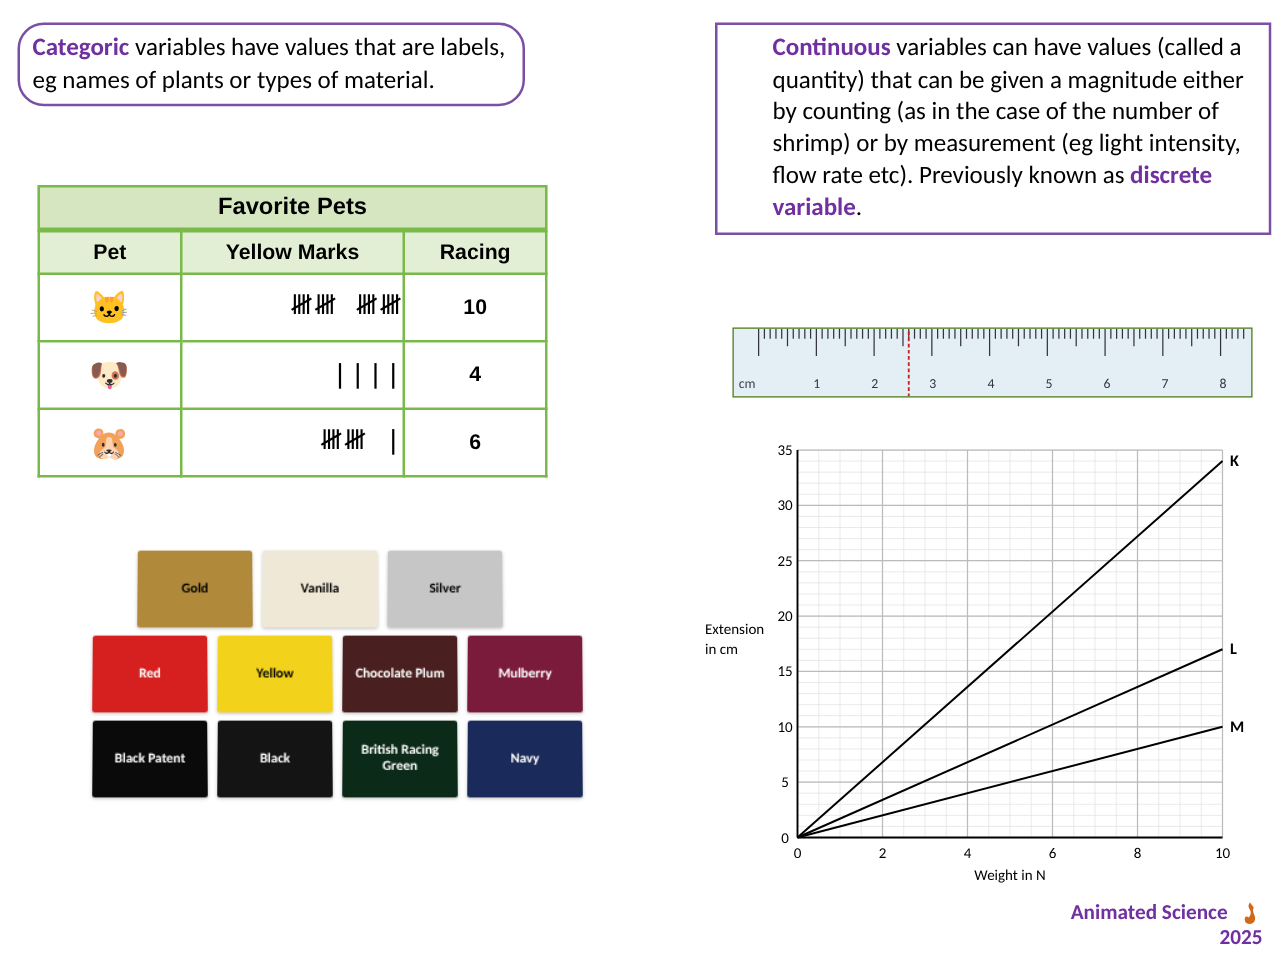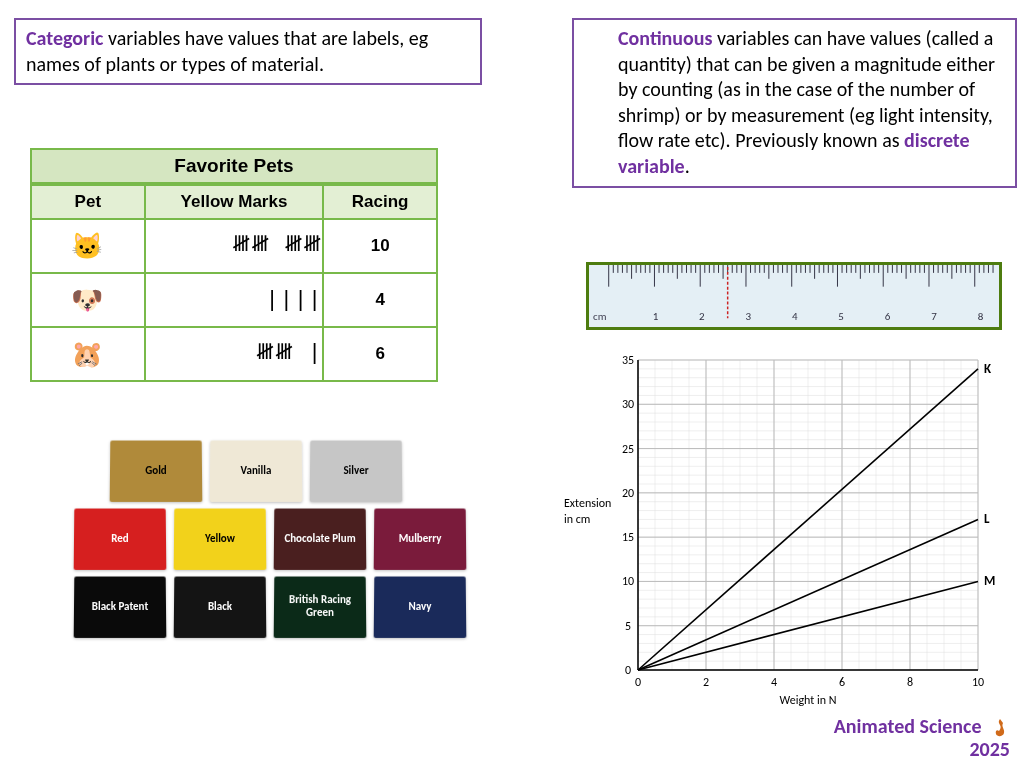--- a/index.html
+++ b/index.html
@@ -12,21 +12,21 @@
   }
   .panel {
     position: absolute;
     border: 2px solid #7b4fa3;
     padding: 6px 10px;
     font-size: 20px;
     line-height: 1.28;
     color: #000;
     background: #fff;
   }
-  .panel-left { left: 14px; top: 18px; width: 468px; }
+  .panel-left { left: 14px; top: 18px; width: 406px; border-radius: 21px; }
   .panel-right { left: 572px; top: 18px; width: 445px; padding-left: 44px; }
   .kw { color: #7030a0; font-weight: bold; }
 
   
   .pets {
     position: absolute; left: 30px; top: 148px;
     width: 408px;
     border-collapse: collapse;
     font-family: Arial, sans-serif;
   }
@@ -71,43 +71,43 @@
     line-height: 1.15;
     position: relative;
     transform: perspective(600px) rotateX(8deg);
   }
   .swatch.dark { color: #fff; }
   .srow.offset { margin-left: 36px; }
 
   
   .ruler {
     position: absolute; left: 586px; top: 262px;
-    width: 416px; height: 68px;
+    width: 416px; height: 56px;
     background: #e4eff5;
-    border: 3px solid #4d7c0f;
+    border: 1px solid #4d7c0f;
   }
   .ruler .unit { position:absolute; left:4px; bottom:4px; font-size:11px; color:#445; }
   .ruler svg { position:absolute; inset:0; }
   .ruler .num { position:absolute; bottom:4px; font-size:11px; color:#334; transform:translateX(-50%); }
 
   
   .chart {
     position: absolute; left: 548px; top: 340px;
     width: 460px; height: 370px;
   }
   .chart svg { width: 100%; height: 100%; }
   .axis-label { font-size: 12px; fill: #000; }
   .tick-label { font-size: 12px; fill: #000; text-anchor: middle; }
   .series-label { font-size: 13px; fill: #000; font-weight: bold; text-anchor: start; }
 
   
   .footer {
     position: absolute; right: 14px; bottom: 8px;
     text-align: right;
-    font-size: 20px; color: #7030a0; font-weight: bold;
+    font-size: 17px; color: #7030a0; font-weight: bold;
     line-height: 1.1;
   }
   .footer .flame {
     display:inline-block; width:20px; height:20px;
     vertical-align: middle; margin-left: 4px;
   }
 </style>
 </head>
 <body>
 

